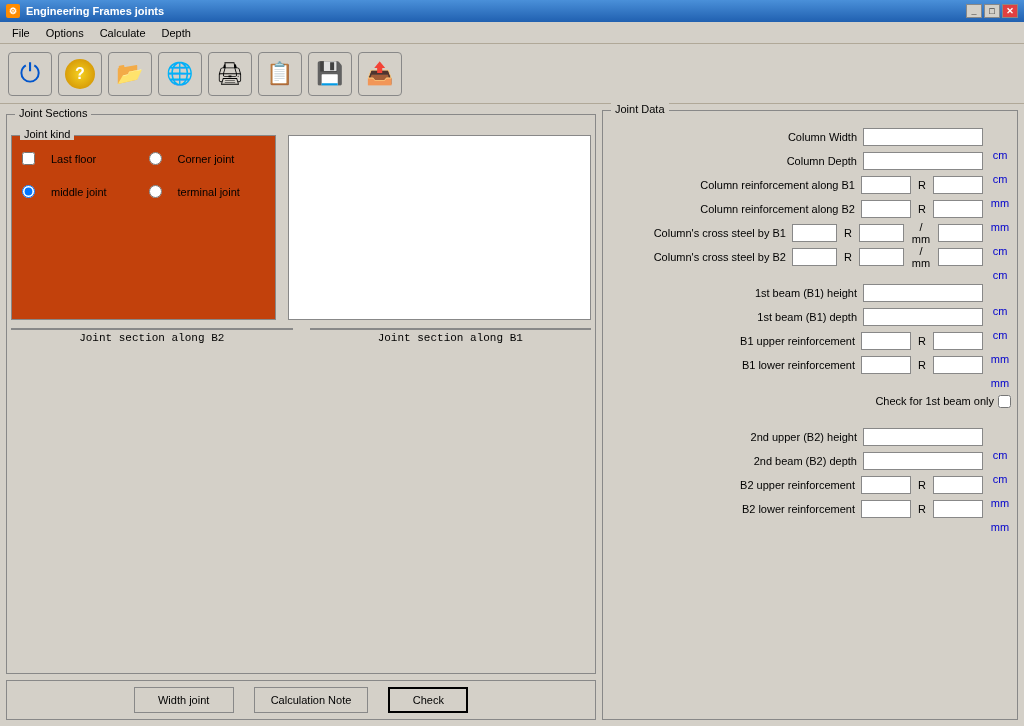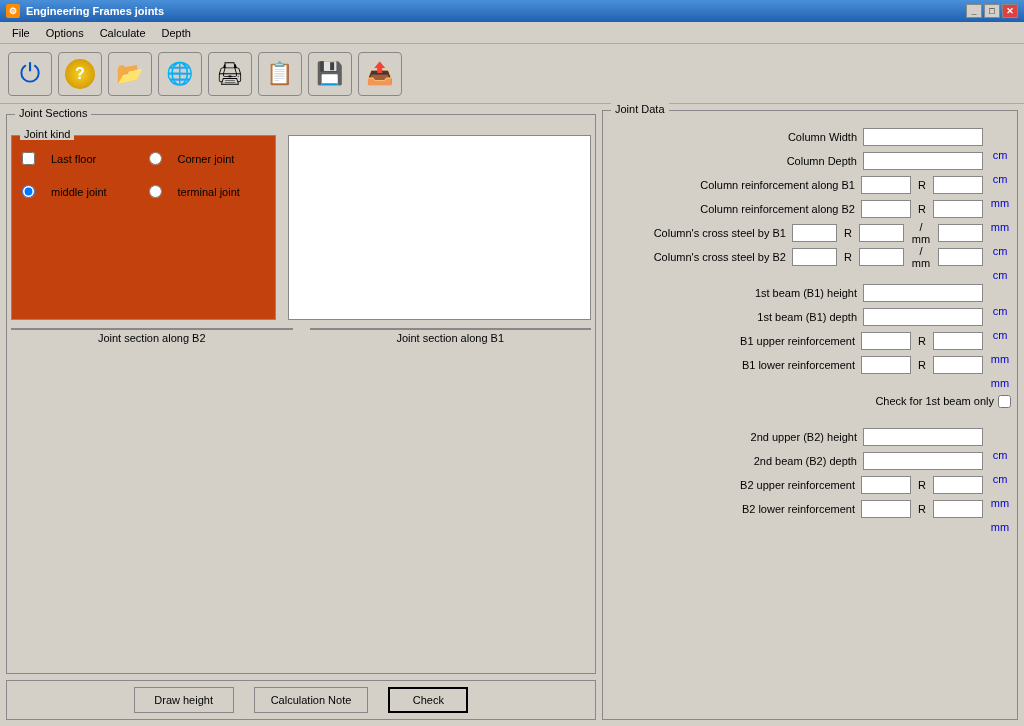--- a/index.html
+++ b/index.html
@@ -168,20 +168,21 @@
       text-align: center;
       margin-top: 2px;
       color: #000;
     }
 
     .diagrams-row {
       display: flex;
       gap: 17px;
       margin-top: 8px;
       clear: both;
+      font-family: Liberation Mono, monospace;
     }
     .diagram-bottom {
       flex: 1;
       height: 195px;
     }
 
     .sections-content {
       position: relative;
       padding-top: 16px;
     }
@@ -385,21 +386,21 @@
           <div style="flex:1; display:flex; flex-direction:column;">
             <div class="diagram-panel diagram-bottom"></div>
             <div class="diagram-panel-label">Joint section along B1</div>
           </div>
         </div>
 
       </div>
     </div>
 
     <div class="bottom-bar">
-      <button class="action-btn">Draw height</button>
+      <button class="action-btn">Width joint</button>
       <button class="action-btn">Calculation Note</button>
       <button class="action-btn check">Check</button>
     </div>
 
   </div>
 
   <div class="right-panel">
     <div class="joint-data-box">
       <span class="joint-data-title">Joint Data</span>
 

